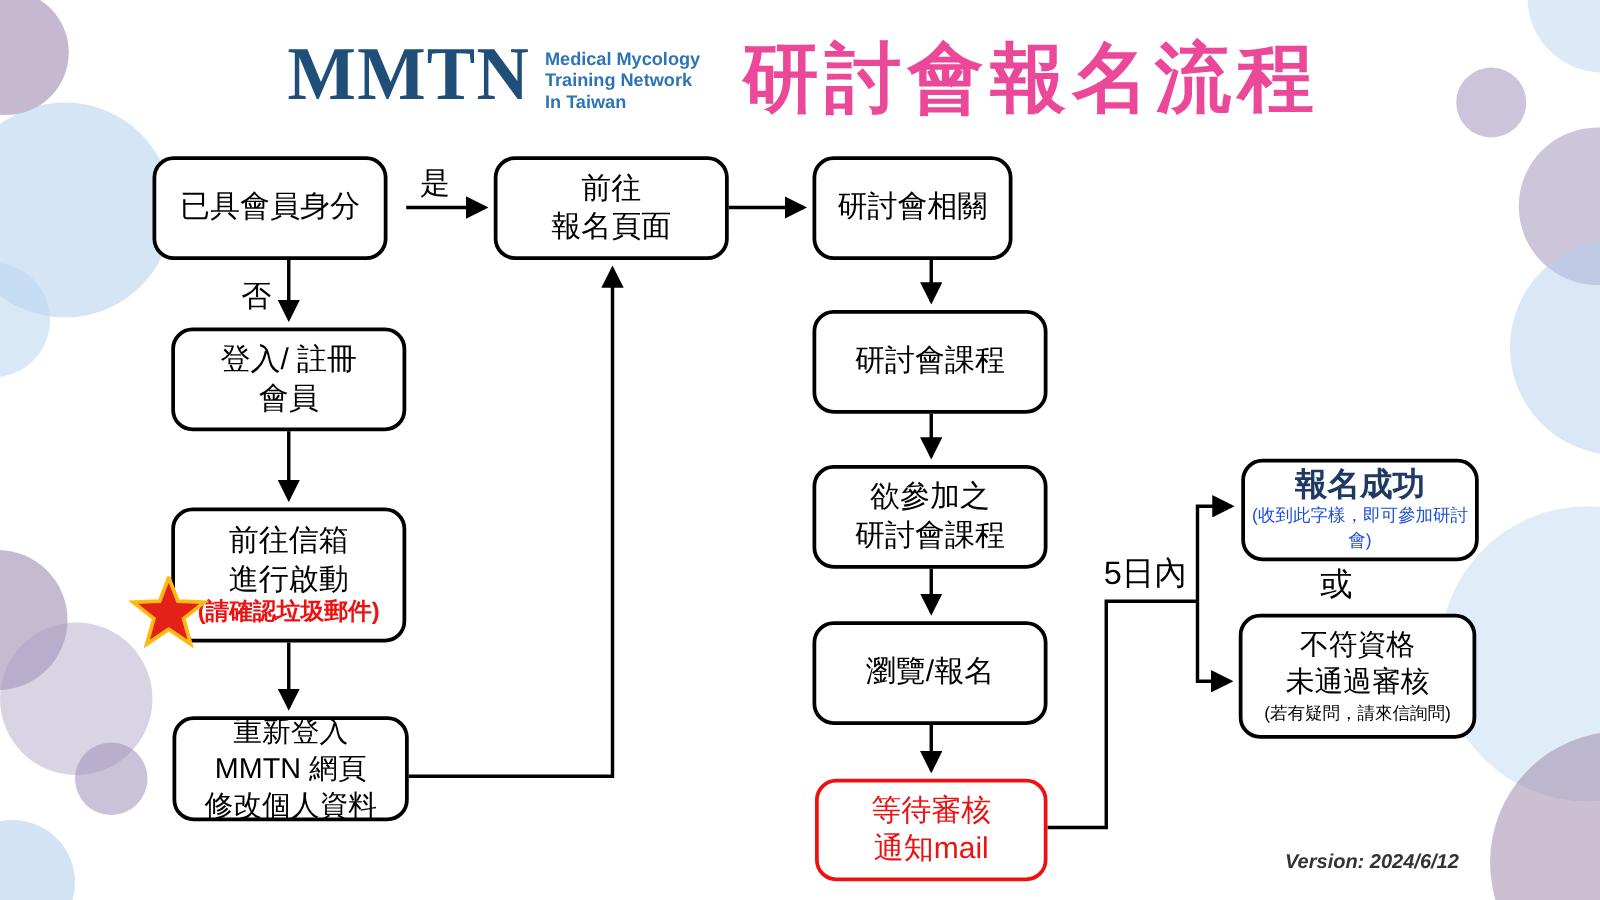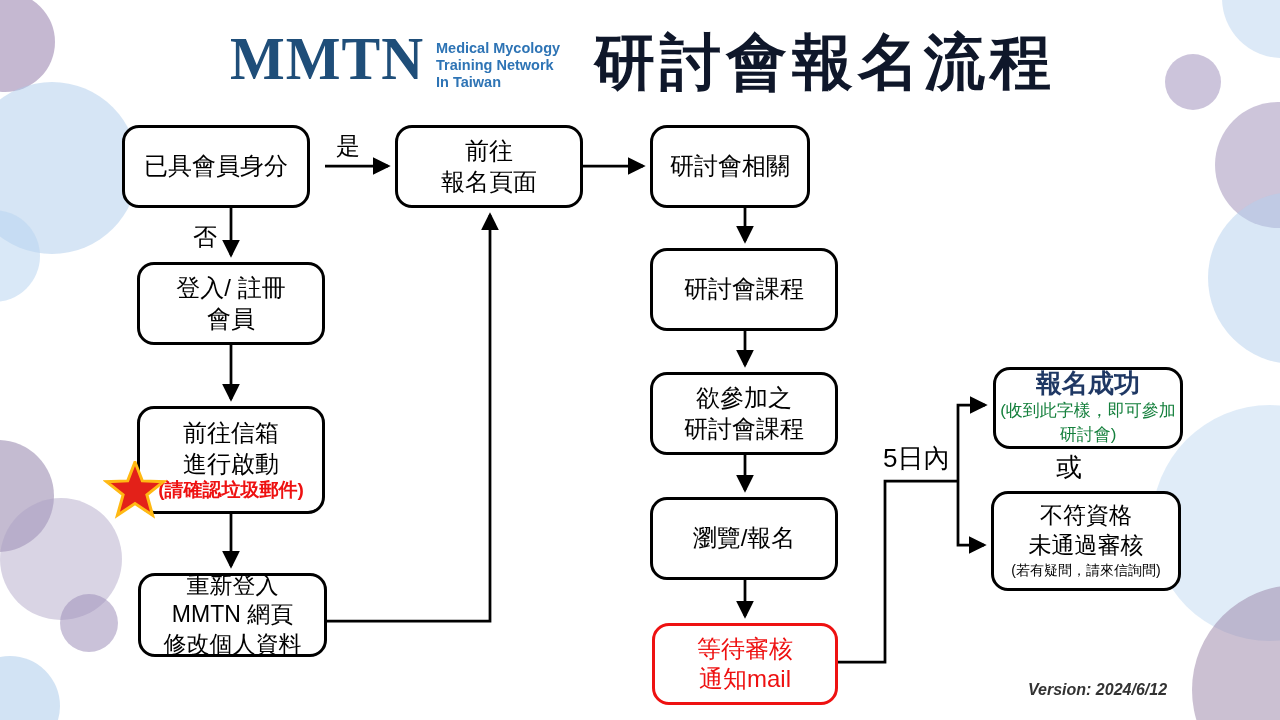--- a/index.html
+++ b/index.html
@@ -28,21 +28,21 @@
     font-family:"Liberation Serif",serif;font-weight:bold;font-size:58px;line-height:1;
     color:#1F4E79;letter-spacing:1px;transform:scaleY(1.05);
   }
   .logo-sub{
     position:absolute;left:436px;top:40px;width:140px;
     font-size:14.5px;line-height:1.18;color:#2E74B5;font-weight:bold;
   }
   .logo-sub span{display:block;}
   .title{
     position:absolute;left:594px;top:22px;margin:0;
-    font-size:61px;font-weight:bold;color:#0f172a;letter-spacing:5px;white-space:nowrap;
+    font-size:61px;font-weight:bold;color:#ec4899;letter-spacing:5px;white-space:nowrap;
   }
   
   .node{
     position:absolute;background:#fff;border:3px solid #000;border-radius:17px;
     display:flex;flex-direction:column;align-items:center;justify-content:center;
     text-align:center;font-size:24px;line-height:1.27;box-sizing:border-box;z-index:3;
   }
   #n-member  {left:122px;top:125px;width:188px;height:83px;}
   #n-login   {left:137px;top:262px;width:188px;height:83px;}
   #n-activate{left:137px;top:406px;width:188px;height:108px;text-align:center;}
@@ -50,21 +50,21 @@
   #n-goto    {left:395px;top:125px;width:188px;height:83px;}
   #n-related {left:650px;top:125px;width:160px;height:83px;}
   #n-courses {left:650px;top:248px;width:188px;height:83px;}
   #n-desired {left:650px;top:372px;width:188px;height:83px;}
   #n-browse  {left:650px;top:497px;width:188px;height:83px;}
   #n-wait    {left:652px;top:623px;width:186px;height:82px;border-color:#EE1111;color:#EE1111;}
   #n-success {left:993px;top:367px;width:190px;height:82px;}
   #n-rejected{left:991px;top:491px;width:190px;height:100px;font-size:23px;}
   .note-red{font-size:19px;font-weight:bold;color:#EE1111;line-height:1.2;}
   .success-title{font-size:26px;font-weight:bold;color:#1F3864;line-height:1.15;}
-  .note-small{font-size:17px;color:#15803d;line-height:1.4;}
+  .note-small{font-size:14px;color:#1d4ed8;line-height:1.4;}
   .note-small2{font-size:14px;color:#000;line-height:1.5;}
   
   .lbl{position:absolute;font-size:24px;color:#000;z-index:4;white-space:nowrap;}
   #lbl-yes  {left:336px;top:130px;}
   #lbl-no   {left:193px;top:221px;}
   #lbl-5days{left:883px;top:441px;font-size:26px;}
   #lbl-or   {left:1056px;top:450px;font-size:26px;}
   
   .wires{position:absolute;left:0;top:0;z-index:2;}
   .star-svg{position:absolute;left:103px;top:461px;z-index:5;}

